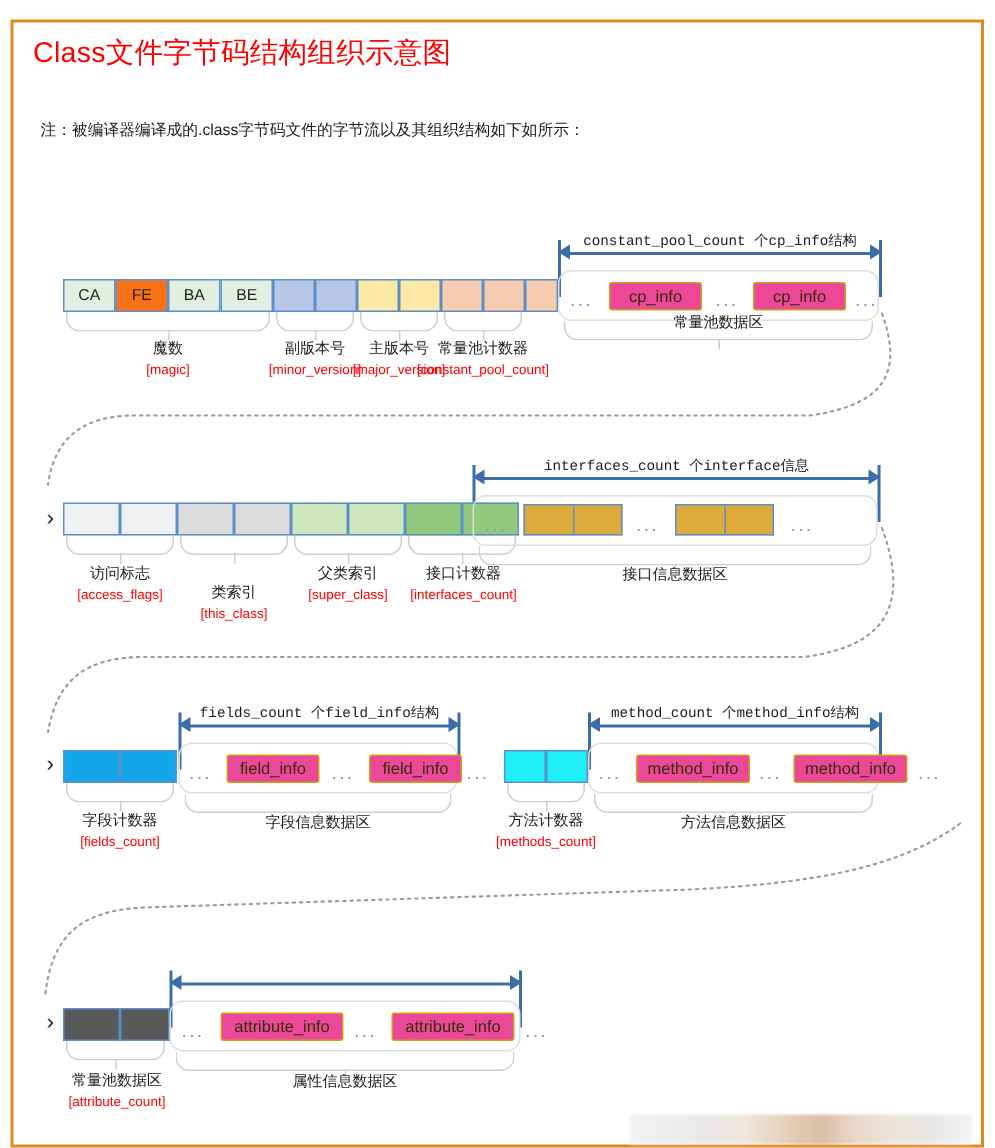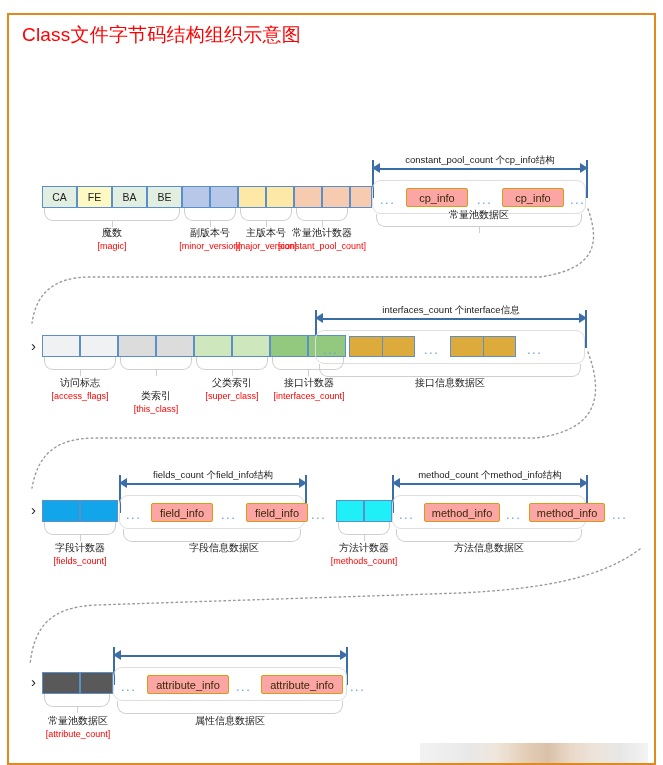--- a/index.html
+++ b/index.html
@@ -86,21 +86,21 @@
     line-height: 1.35;
   }
   .caption .code {
     display: block;
     color: #ff0000;
     font-size: 9px;
     white-space: nowrap;
   }
 
   
-  .measure { position: absolute; height: 22px; }
+  .measure { position: absolute; height: 22px; font-family: Liberation Mono, monospace; }
   .measure .lineh {
     position: absolute;
     left: 6px; right: 6px;
     top: 14px;
     height: 1.6px;
     background: #3b6ea8;
   }
   .measure .ah {
     position: absolute;
     top: 9px;
@@ -135,21 +135,21 @@
     box-sizing: border-box;
     border: 1.2px solid #dedede;
     border-radius: 9px;
     background: transparent;
   }
 
   .infobox {
     position: absolute;
     height: 19px;
     box-sizing: border-box;
-    background: #fca5a5;
+    background: #ec4899;
     border: 1.4px solid #d89b12;
     border-radius: 2px;
     font-size: 11px;
     color: #3a2a05;
     display: flex;
     align-items: center;
     justify-content: center;
     white-space: nowrap;
   }
   .plainbox {
@@ -203,34 +203,35 @@
     opacity: .95;
   }
 </style>
 </head>
 <body>
 
 <div class="page">
   <div class="frame"></div>
 
   <div class="title">Class文件字节码结构组织示意图</div>
+  <div class="note">注：被编译器编译成的.class字节码文件的字节流以及其组织结构如下如所示：</div>
 
   <div class="row">
 
     <div class="measure" style="left:372px; top:146px; width:216px;">
       <div class="lineh"></div>
       <div class="ah left"></div>
       <div class="ah right"></div>
       <div class="mlabel">constant_pool_count 个cp_info结构</div>
     </div>
     <div class="tick" style="left:372px; top:152px; height:38px;"></div>
     <div class="tick" style="left:586px; top:152px; height:38px;"></div>
 
     <div class="cell" style="left:42px;  top:178px; width:35px; background:#e2efe0;">CA</div>
-    <div class="cell" style="left:77px;  top:178px; width:35px; background:#fef9c3;">FE</div>
+    <div class="cell" style="left:77px;  top:178px; width:35px; background:#f97316;">FE</div>
     <div class="cell" style="left:112px; top:178px; width:35px; background:#e2efe0;">BA</div>
     <div class="cell" style="left:147px; top:178px; width:35px; background:#e2efe0;">BE</div>
 
     <div class="cell" style="left:182px; top:178px; width:28px; background:#b7c7e8;"></div>
     <div class="cell" style="left:210px; top:178px; width:28px; background:#b7c7e8;"></div>
 
     <div class="cell" style="left:238px; top:178px; width:28px; background:#fde8a6;"></div>
     <div class="cell" style="left:266px; top:178px; width:28px; background:#fde8a6;"></div>
 
     <div class="cell" style="left:294px; top:178px; width:28px; background:#f7cbb0;"></div>
@@ -373,21 +374,21 @@
 
     <div class="brace" style="left:44px; top:514px; width:72px;"></div>
     <div class="brace" style="left:123px; top:521px; width:178px;"></div>
     <div class="brace" style="left:338px; top:514px; width:52px;"></div>
     <div class="brace" style="left:396px; top:521px; width:186px;"></div>
 
     <div class="caption" style="left:40px; top:533px; width:80px;">
       <span>字段计数器</span>
       <span class="code">[<span>fields_count</span>]</span>
     </div>
-    <div class="grouplabel" style="left:164px; top:533px; width:120px;font-family:Liberation Serif, serif;">字段信息数据区</div>
+    <div class="grouplabel" style="left:152px; top:533px; width:120px;font-family:Liberation Serif, serif;">字段信息数据区</div>
 
     <div class="caption" style="left:314px; top:533px; width:100px;">
       <span>方法计数器</span>
       <span class="code">[<span>methods_count</span>]</span>
     </div>
     <div class="grouplabel" style="left:429px; top:533px; width:120px;">方法信息数据区</div>
   </div>
 
   <svg class="connector" style="left:0px; top:505px; width:663px; height:160px;" viewBox="0 0 663 160">
     <path d="M640 36 C 600 66, 540 76, 460 80 L 96 92 C 52 94, 34 112, 30 152" fill="none" stroke="#9a9a9a" stroke-width="1.4" stroke-dasharray="1.6 3.2" stroke-linecap="round"></path>

